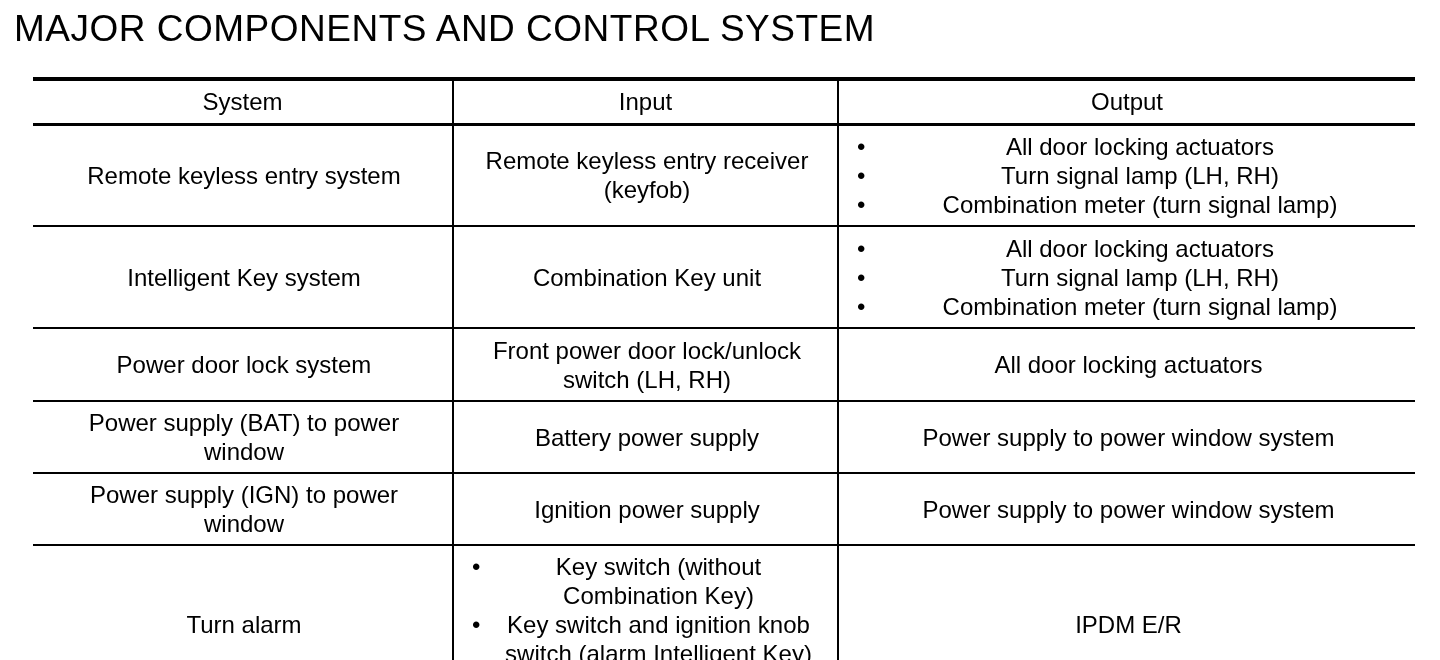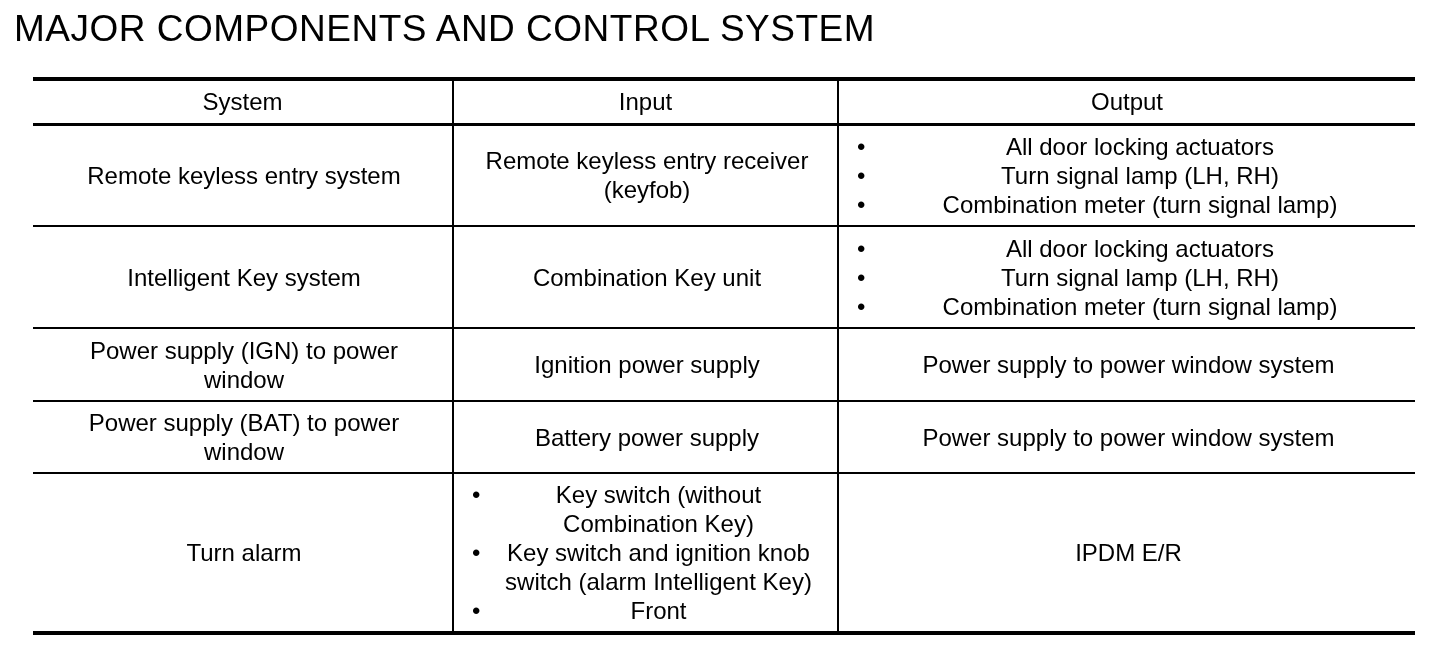--- a/index.html
+++ b/index.html
@@ -125,27 +125,32 @@
           <td>Combination Key unit</td>
           <td>
             <ul class="bullet-list">
               <li>All door locking actuators</li>
               <li>Turn signal lamp (LH, RH)</li>
               <li>Combination meter (turn signal lamp)</li>
             </ul>
           </td>
         </tr>
         <tr>
-          <td>Power supply (IGN) to power window</td>
-          <td>Ignition power supply</td>
-          <td>Power supply to power window system</td>
+          <td>Power door lock system</td>
+          <td>Front power door lock/unlock switch (LH, RH)</td>
+          <td>All door locking actuators</td>
         </tr>
         <tr>
           <td>Power supply (BAT) to power window</td>
           <td>Battery power supply</td>
+          <td>Power supply to power window system</td>
+        </tr>
+        <tr>
+          <td>Power supply (IGN) to power window</td>
+          <td>Ignition power supply</td>
           <td>Power supply to power window system</td>
         </tr>
         <tr>
           <td>Turn alarm</td>
           <td>
             <ul class="bullet-list">
               <li>Key switch (without Combination Key)</li>
               <li>Key switch and ignition knob switch (alarm Intelligent Key)</li>
               <li>Front</li>
             </ul>

